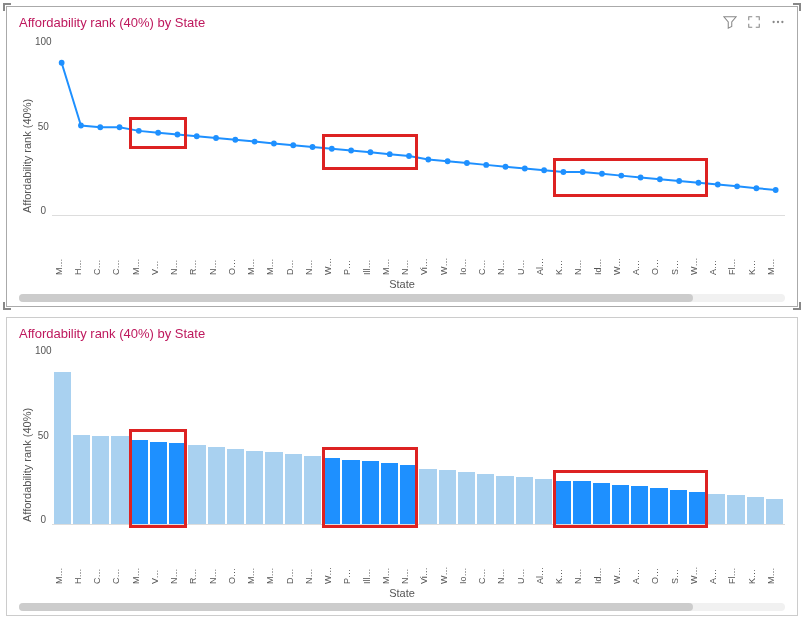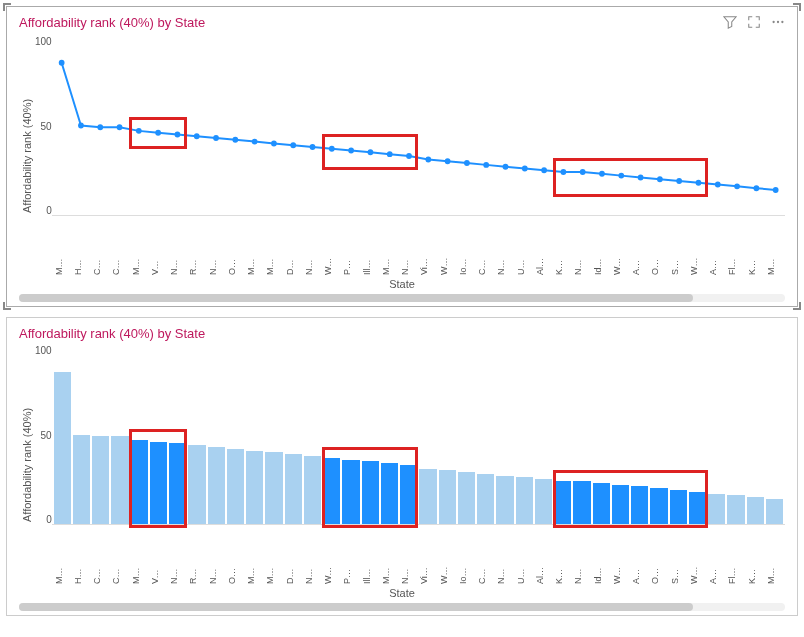--- a/index.html
+++ b/index.html
@@ -48,21 +48,21 @@
     color: #555;
     text-align: center;
     padding: 2px;
   }
   .yaxis-ticks {
     display: flex;
     flex-direction: column;
     justify-content: space-between;
     font-size: 10px;
     color: #555;
-    text-align: right;
+    text-align: center;
     padding-bottom: 60px;
   }
   .plot-area {
     flex:1;
     position: relative;
     border-bottom: 1px solid #ddd;
     margin-bottom: 60px;
     height: 180px;
   }
   .plot-area.line svg { position:absolute; left:0; top:0; width:100%; height:100%; }

